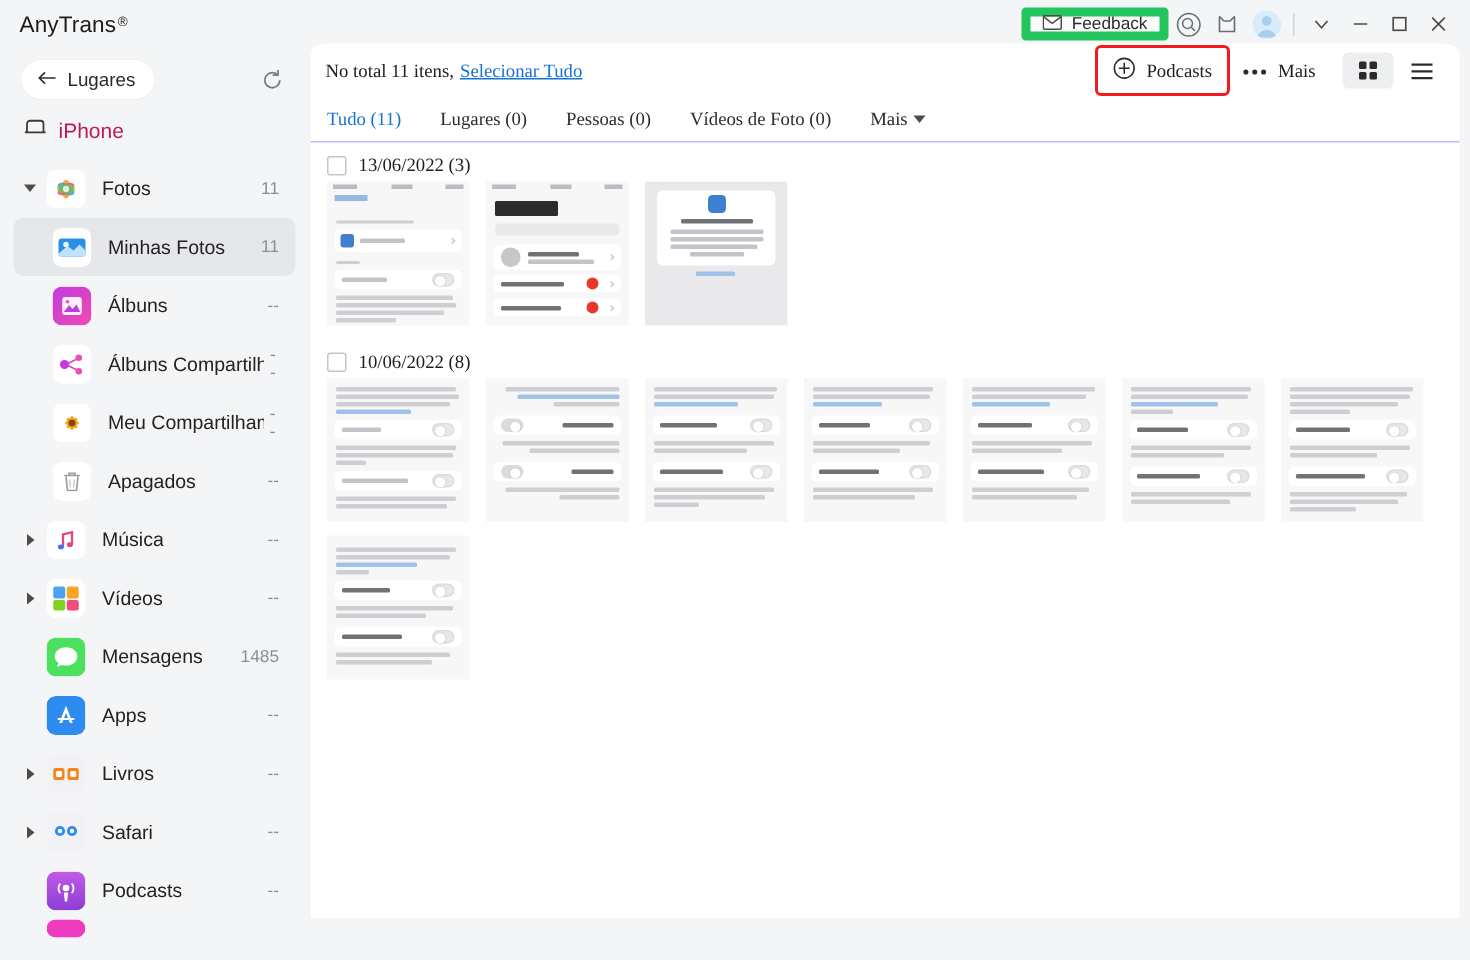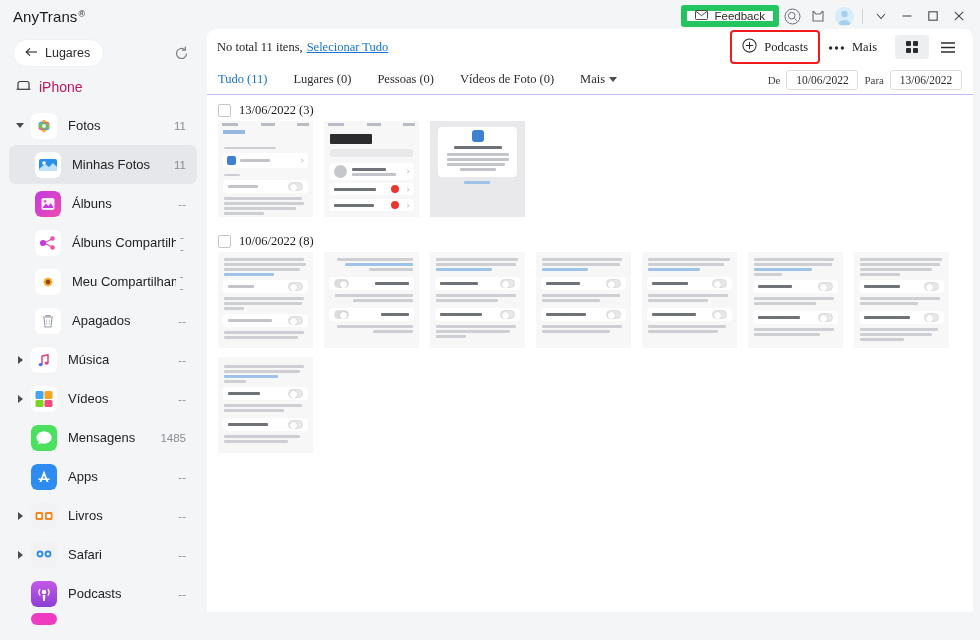--- a/index.html
+++ b/index.html
@@ -622,26 +622,20 @@
 
     <div class="filters">
       <span class="f-tab active">Tudo (11)</span>
       <span class="f-tab">Lugares (0)</span>
       <span class="f-tab">Pessoas (0)</span>
       <span class="f-tab">Vídeos de Foto (0)</span>
       <span class="f-more">
         <span>Mais</span>
         <i class="tri down"></i>
       </span>
-      <div class="daterange">
-        <span class="dr-label">De</span>
-        <span class="dr-field">10/06/2022</span>
-        <span class="dr-label">Para</span>
-        <span class="dr-field">13/06/2022</span>
-      </div>
     </div>
 
     <div class="content">
 
       <div class="group-header">
         <span class="cb"></span>
         <span class="group-title">13/06/2022 (3)</span>
       </div>
       <div class="thumbs">
 

